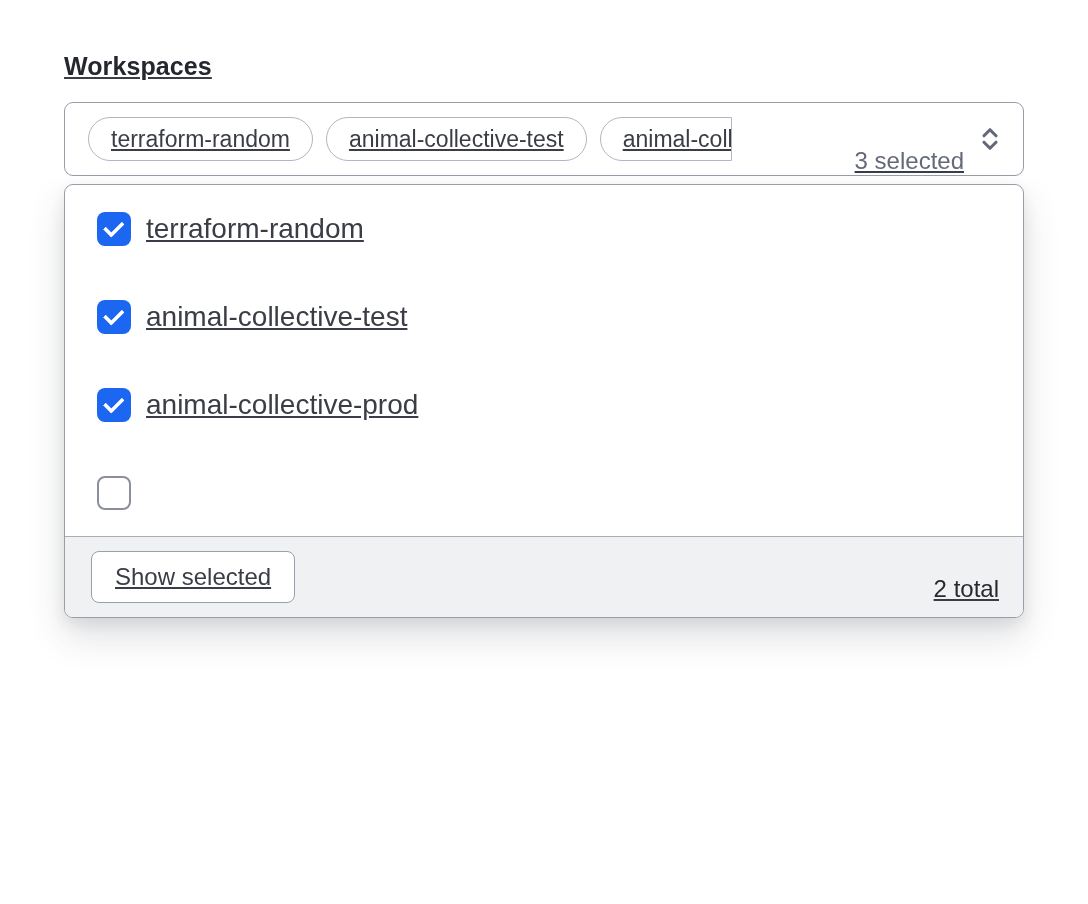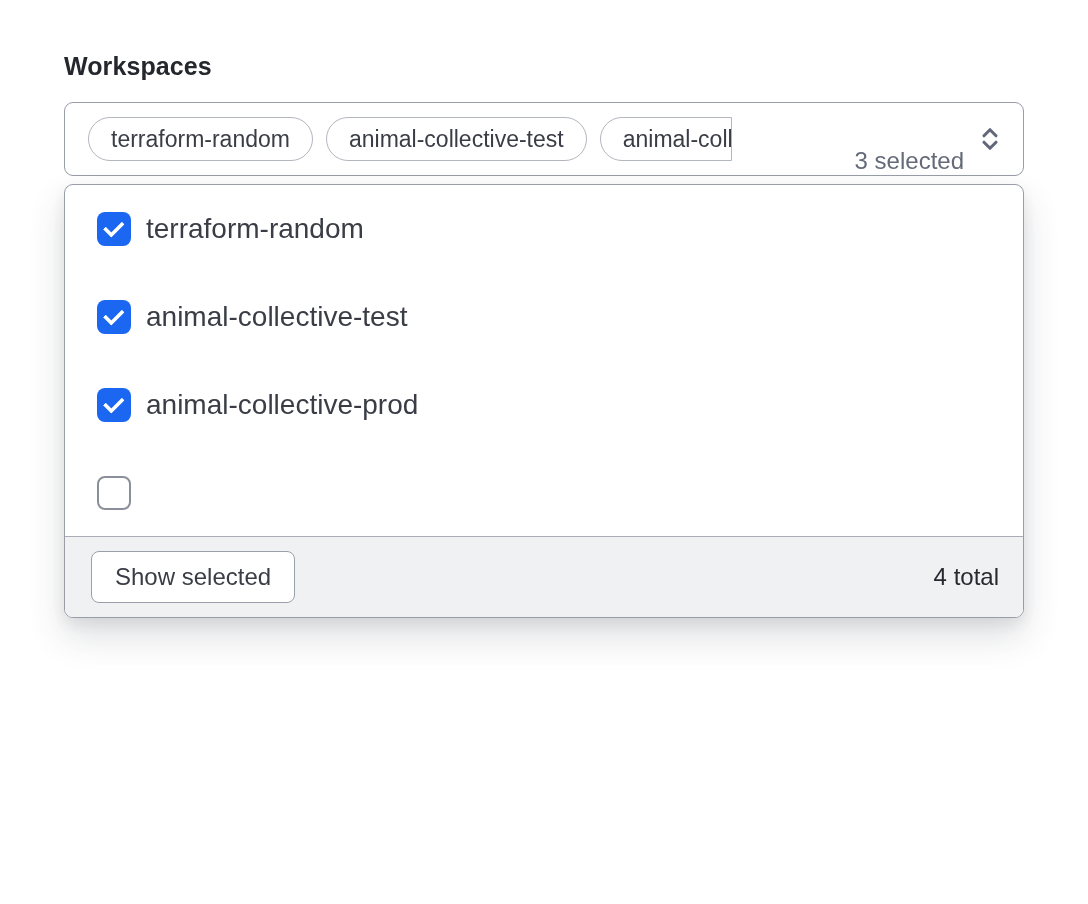--- a/index.html
+++ b/index.html
@@ -1,21 +1,21 @@
 <!DOCTYPE html>
 <html><head>
 <meta charset="utf-8">
 <style>
   html,body{margin:0;padding:0;}
   body{
     width:1088px;height:904px;background:#ffffff;
     font-family:"Liberation Sans","DejaVu Sans",sans-serif;
     color:#3a3d45;overflow:hidden;
   }
-  .wrap{padding:52px 64px 0 64px;}
+  .wrap{padding:52px 64px 0 64px;text-decoration:underline;}
 
   .field-label{
     font-size:25px;font-weight:700;color:#25272e;
     margin-bottom:21px;letter-spacing:.1px;
   }
 
   
   .trigger{
     height:74px;box-sizing:border-box;
     border:1.5px solid #989da8;border-radius:9px;
@@ -67,21 +67,21 @@
   .checkbox.checked::after{
     content:'';display:block;width:15px;height:8px;
     border-left:4px solid #fff;border-bottom:4px solid #fff;
     border-radius:1px;
     transform:rotate(-45deg) translate(1px,-2px);
   }
   .option-label{min-width:0;max-width:805px;word-break:normal;overflow-wrap:break-word;}
 
   
   .lb-footer{
-    display:flex;align-items:center;gap:20px;
+    display:flex;align-items:flex-end;gap:20px;
     background:#f0f1f3;border-top:1.5px solid #a9adb5;
     padding:14px 24px 14px 26px;
   }
   .btn{
     height:52px;box-sizing:border-box;padding:0 23px;
     font-family:inherit;font-size:24px;color:#3a3d45;
     background:#fff;border:1.5px solid #9aa0a9;border-radius:8px;
     cursor:pointer;
   }
   .total{margin-left:auto;font-size:24px;color:#27292e;}
@@ -121,17 +121,17 @@
         <li class="option">
           <span class="checkbox checked"></span>
           <span class="option-label">animal-collective-prod</span>
         </li>
         <li class="option">
           <span class="checkbox unchecked"></span>
         </li>
       </ul>
     <div class="lb-footer">
       <button class="btn">Show selected</button>
-      <span class="total">4 total</span>
+      <span class="total">2 total</span>
     </div>
   </div>
 
 </div>
 
 </body></html>

